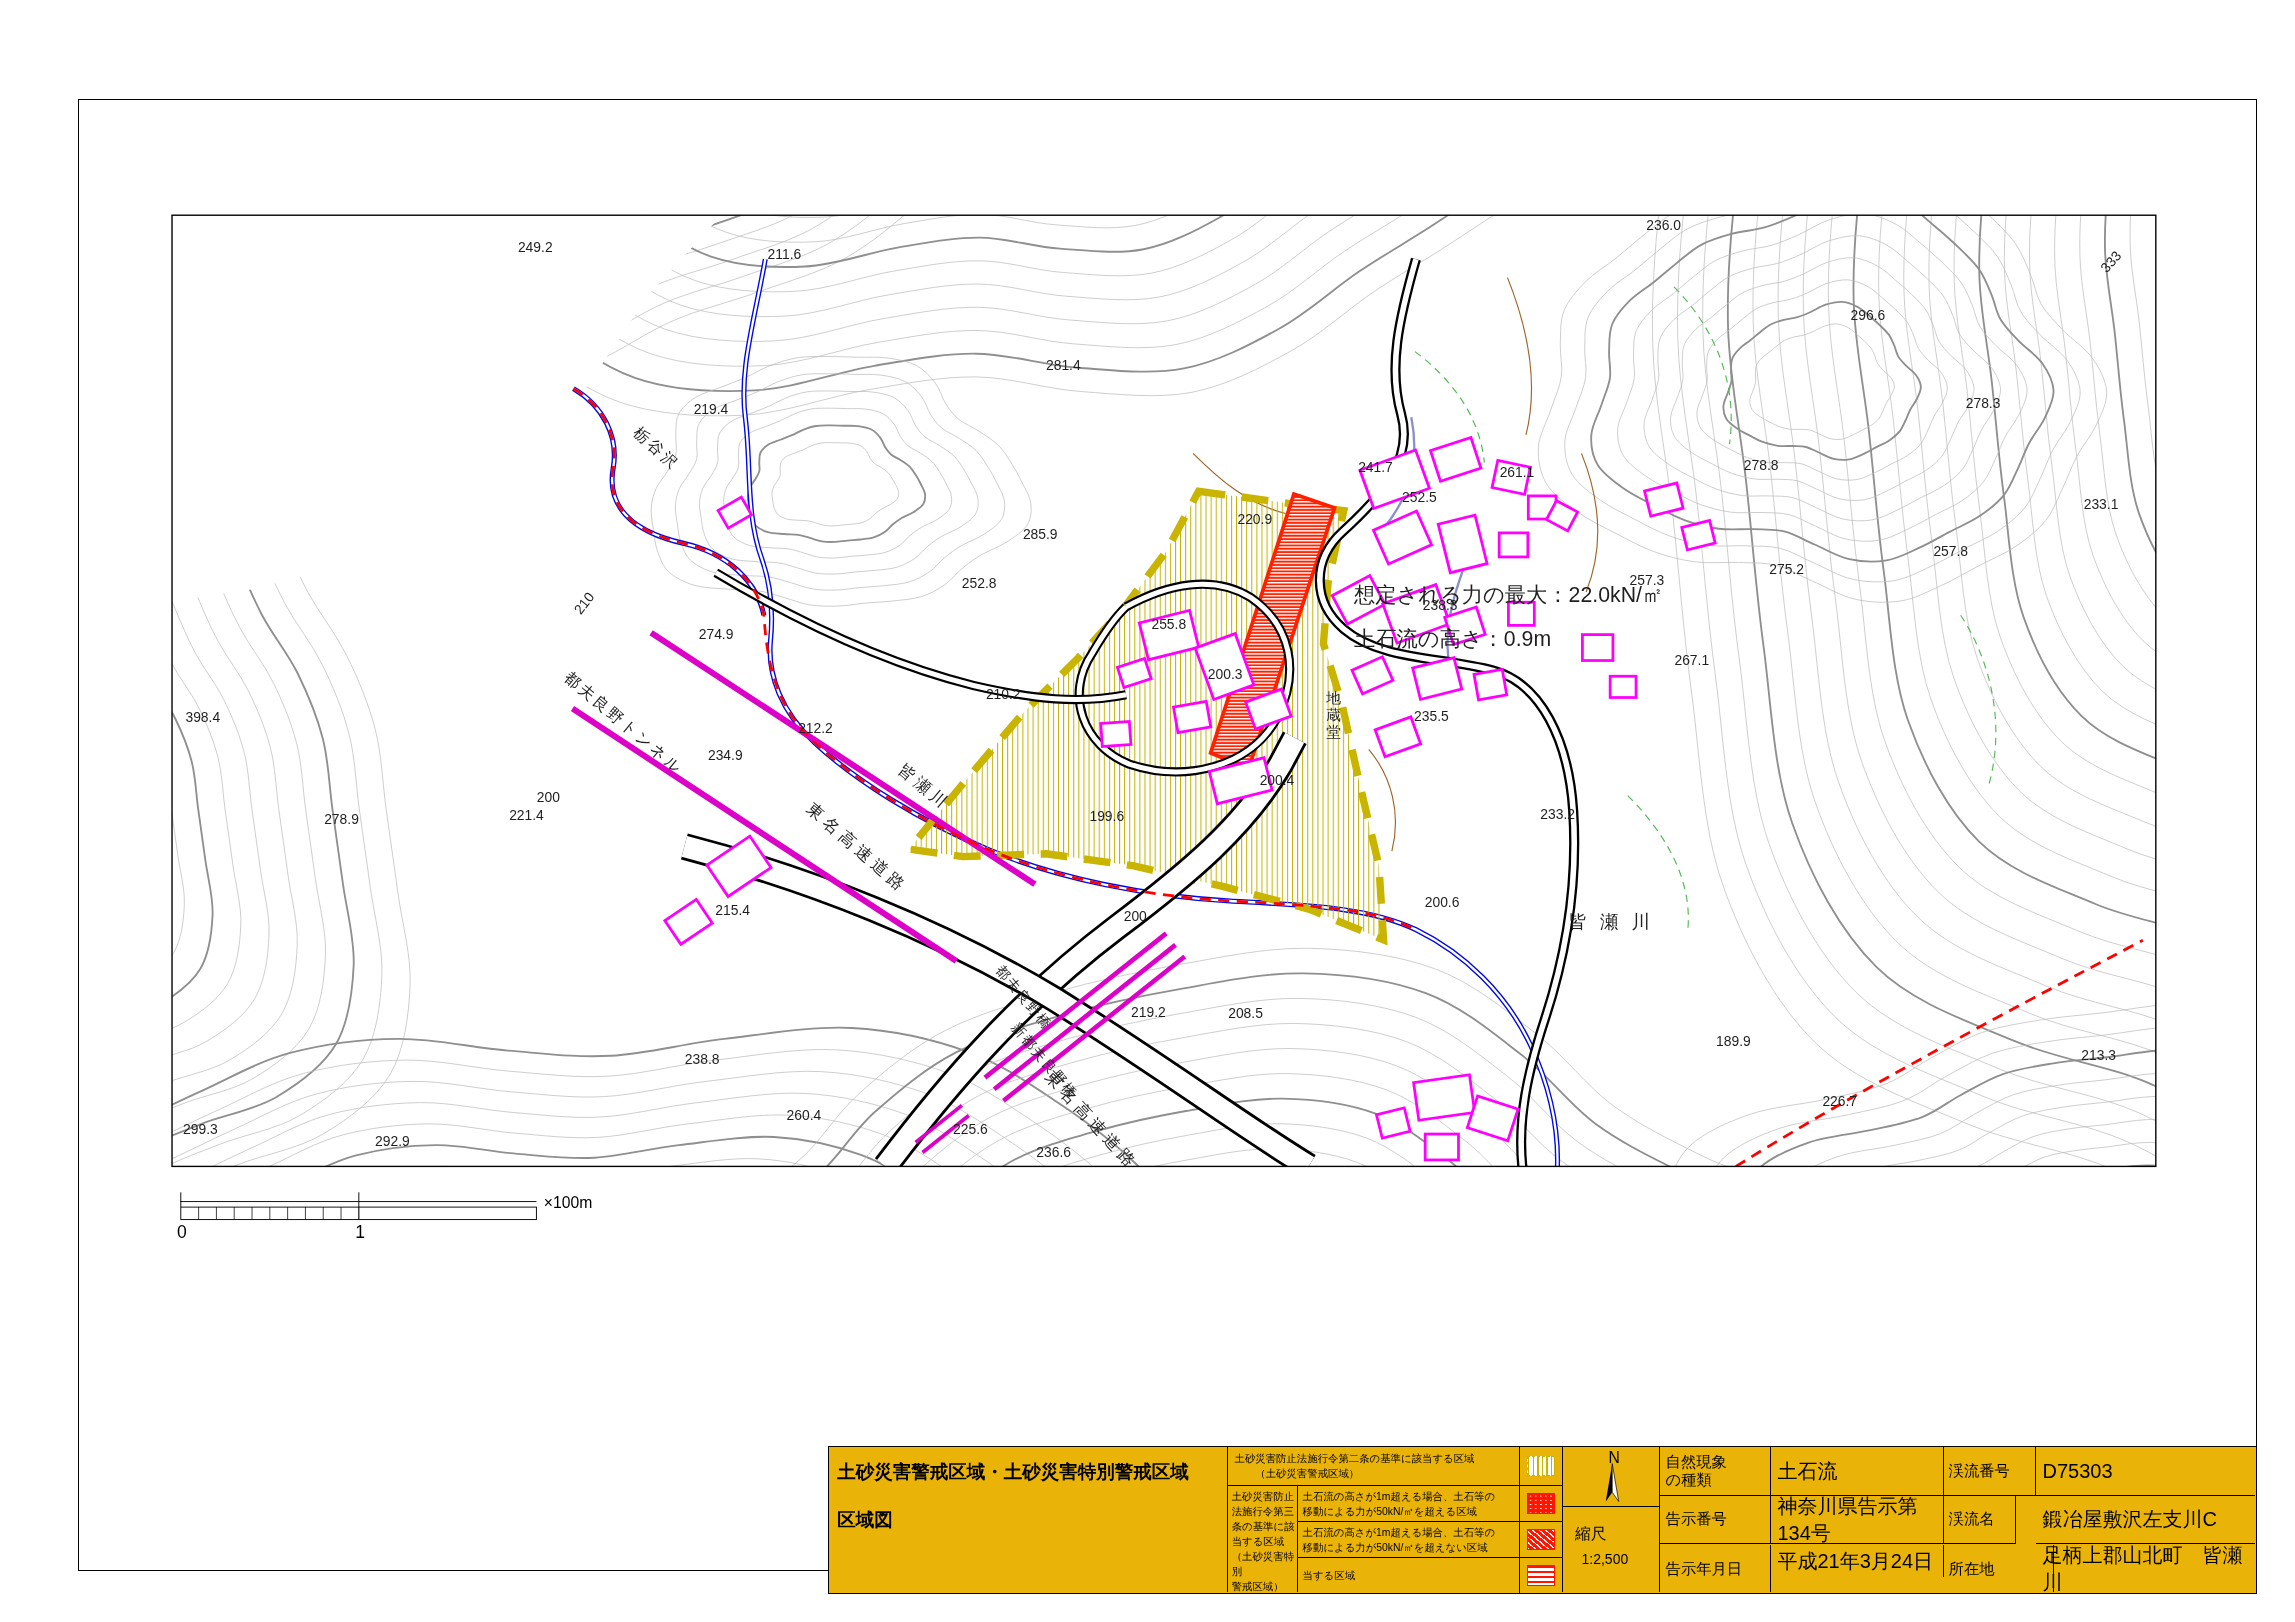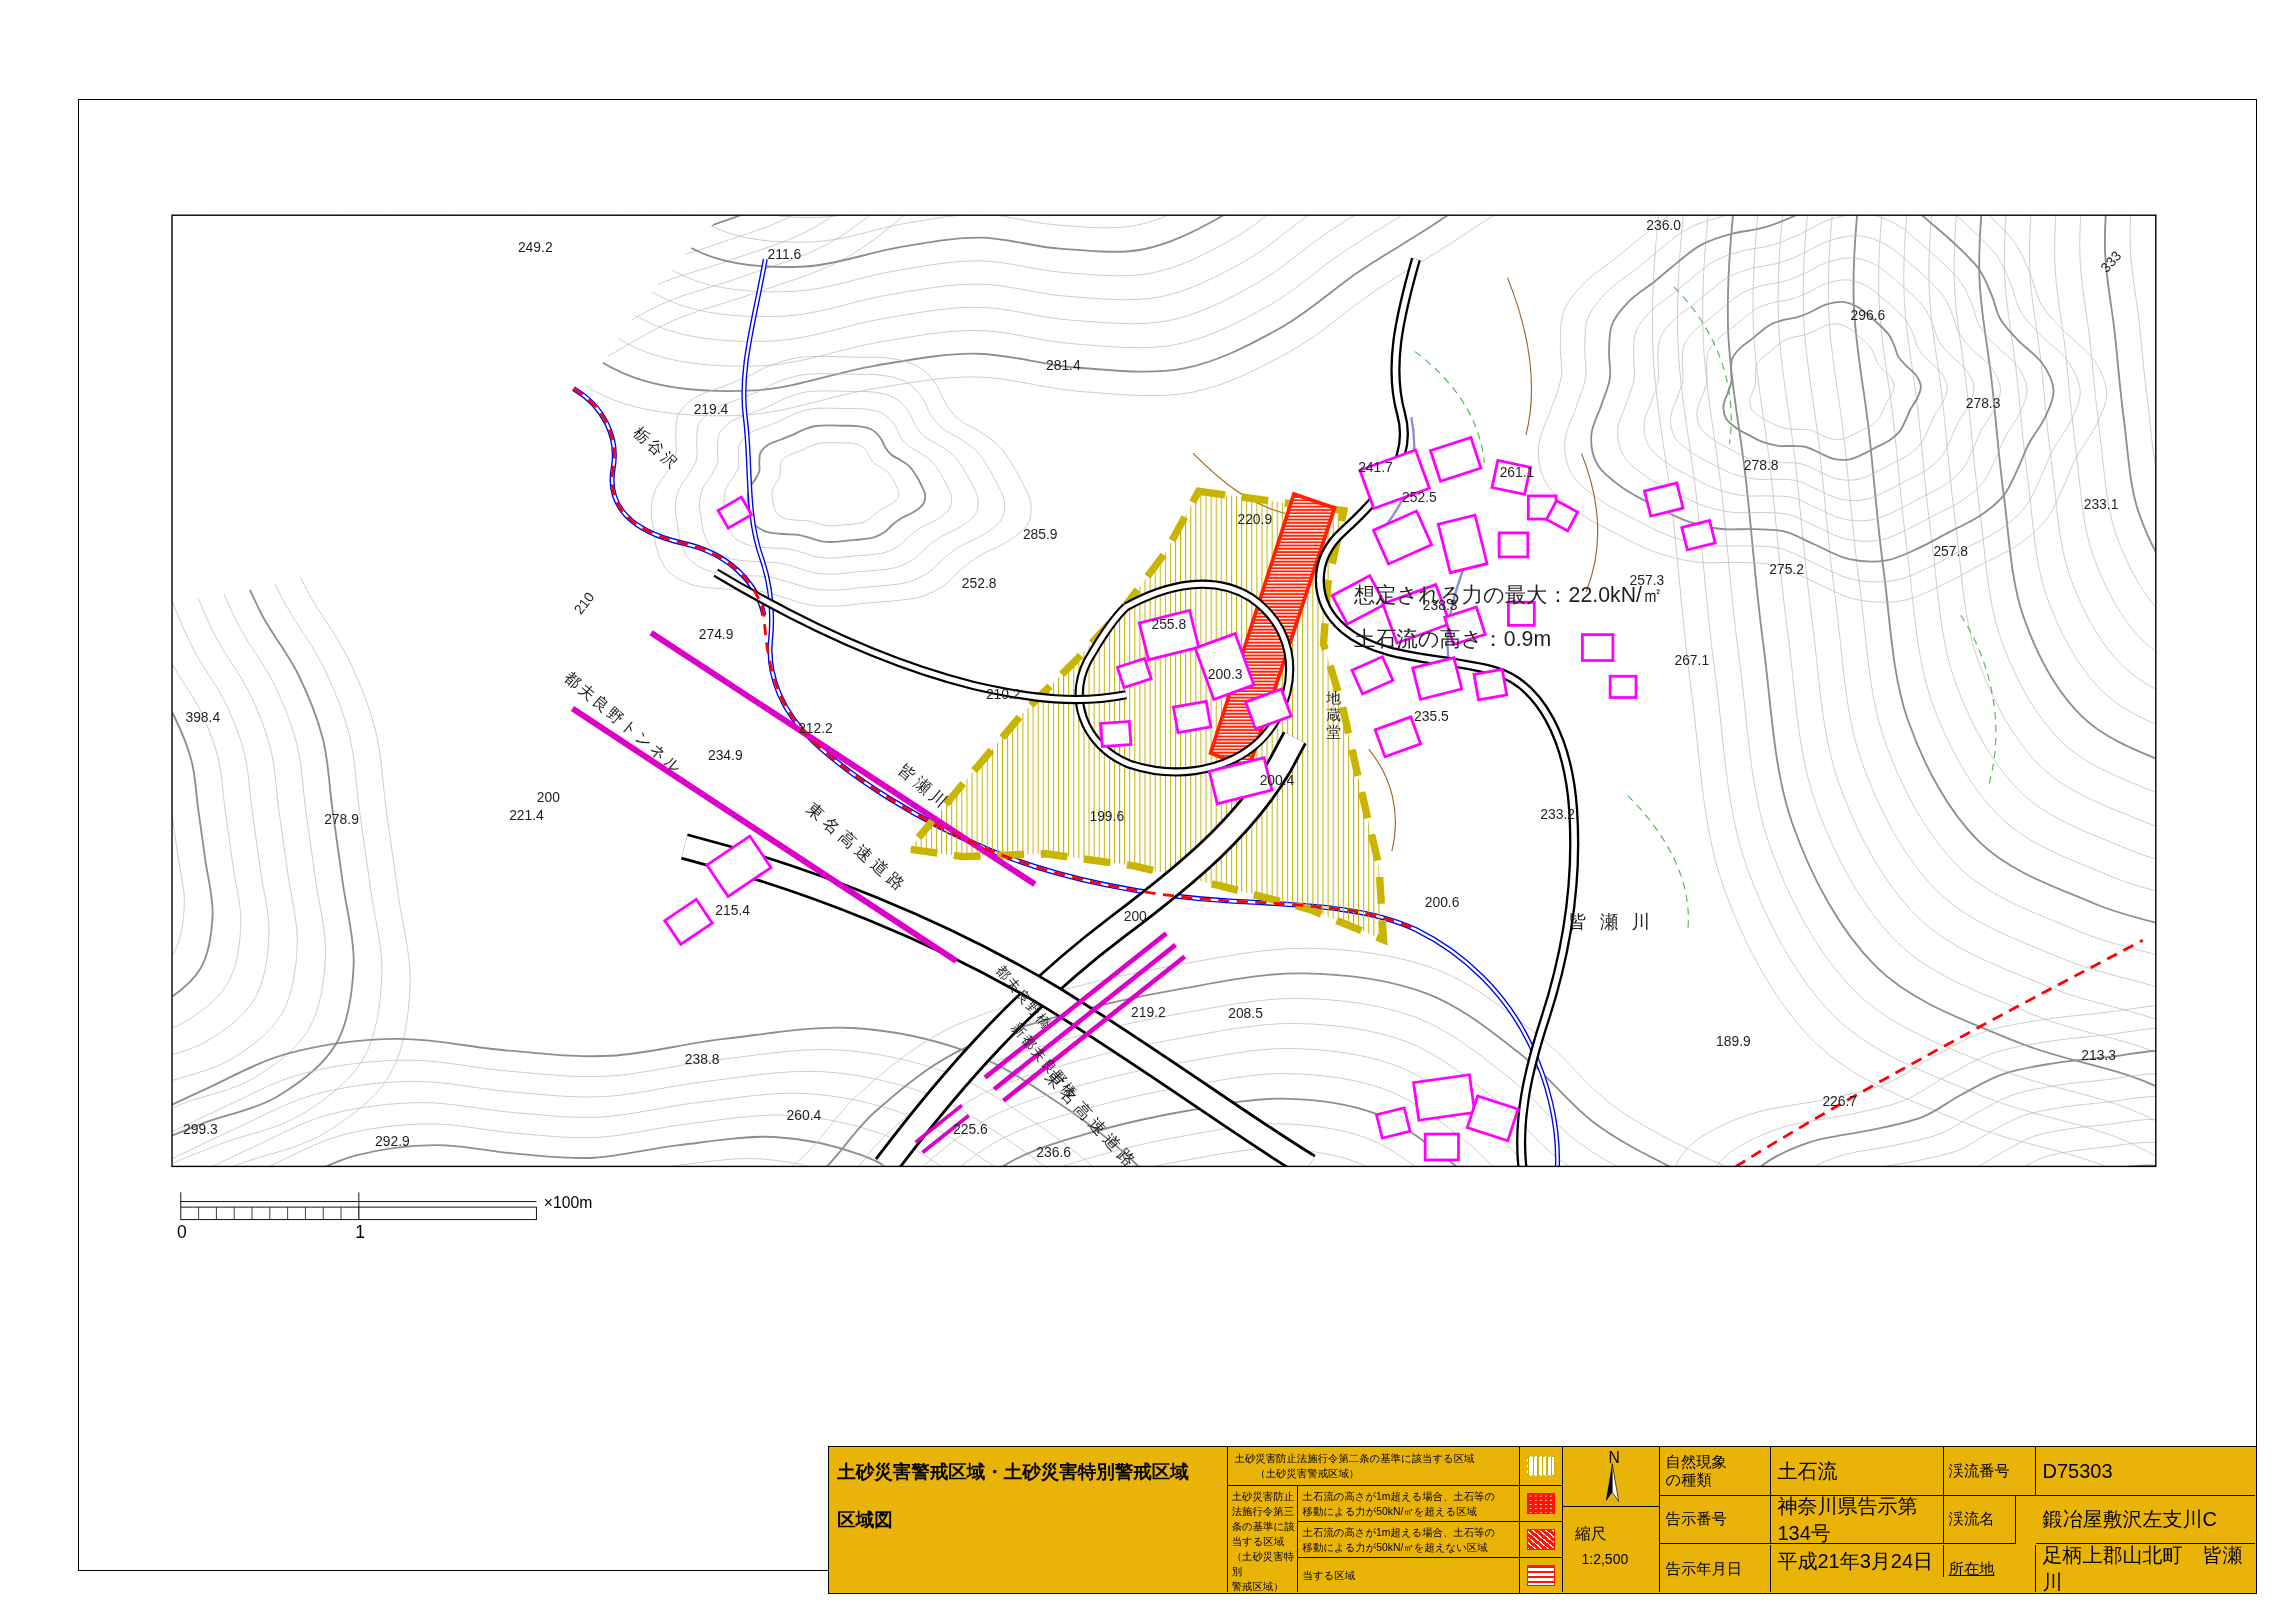--- a/index.html
+++ b/index.html
@@ -423,18 +423,18 @@
       <div class="cell bR lbl bB4" style="left:283px;top:0;width:93px;height:49px;">渓流番号</div>
       <div class="cell val bB4" style="left:376px;top:0;width:221px;height:49px;">D75303</div>
 
       <div class="cell bR lbl bB4" style="left:0;top:49px;width:111px;height:48px;">告示番号</div>
       <div class="cell bR val bB4" style="left:111px;top:49px;width:173px;height:48px;">神奈川県告示第134号</div>
       <div class="cell bR lbl bB4" style="left:283px;top:49px;width:73px;height:48px;">渓流名</div>
       <div class="cell val bB4" style="left:376px;top:49px;width:221px;height:48px;">鍛冶屋敷沢左支川C</div>
 
       <div class="cell bR lbl" style="left:0;top:98px;width:111px;height:48px;">告示年月日</div>
       <div class="cell bR val" style="left:111px;top:98px;width:173px;height:32px;">平成21年3月24日</div>
-      <div class="cell bR lbl" style="left:283px;top:98px;width:93px;height:48px;text-decoration:underline;">所在地</div>
+      <div class="cell bR lbl" style="left:283px;top:98px;width:111px;height:48px;">所在地</div>
       <div class="cell val" style="left:376px;top:98px;width:221px;height:48px;">足柄上郡山北町　皆瀬川</div>
     </div>
   </div>
 </div>
 
 
 </body></html>

